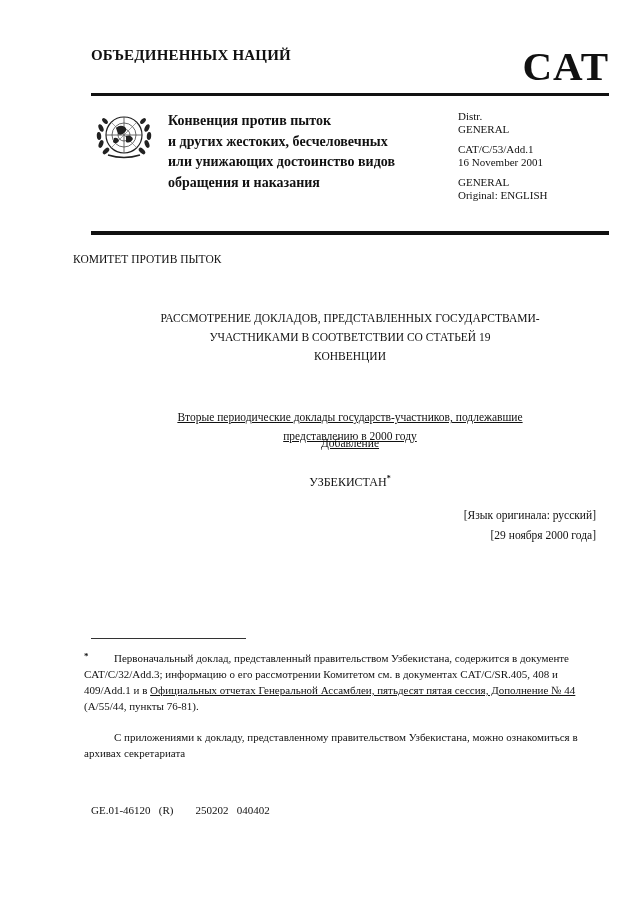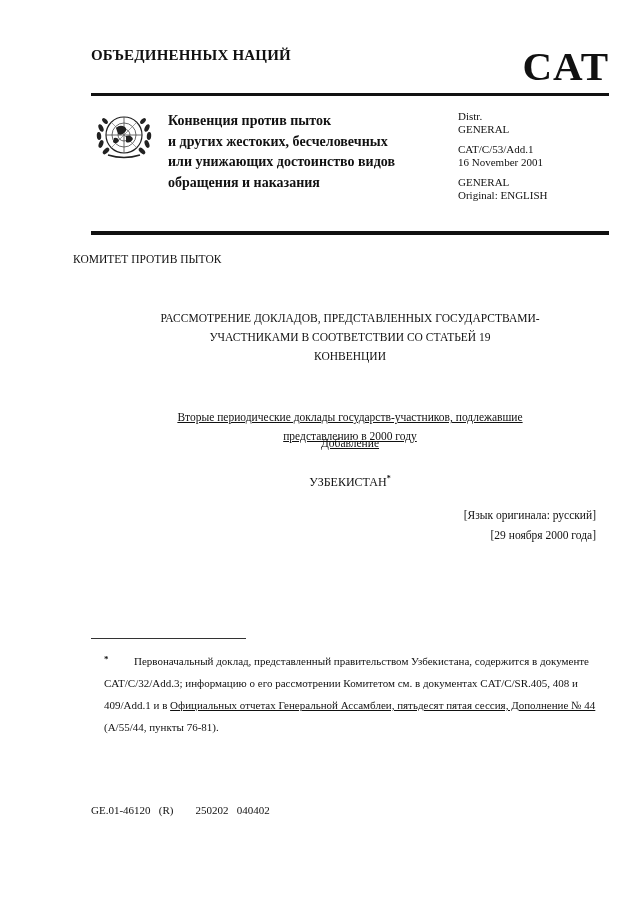--- a/index.html
+++ b/index.html
@@ -96,24 +96,24 @@
       text-align: right;
       font-size: 11.5px;
       line-height: 19.5px;
     }
     .fn-rule {
       left: 91px; top: 638px;
       width: 155px; height: 1px;
       background: #333;
     }
     .footnote {
-      left: 104px; top: 648px;
+      left: 84px; top: 648px;
       width: 512px;
       font-size: 11px;
-      line-height: 22px;
+      line-height: 16px;
     }
     .footnote .star {
       font-weight: bold;
       font-size: 9px;
       vertical-align: 3px;
       display: inline-block;
       width: 30px;
     }
     .footnote .ul { text-decoration: underline; }
     .footnote p { margin: 0; }
@@ -219,15 +219,16 @@
 
 <div class="abs lang-note">
   <div>[Язык оригинала:  русский]</div>
   <div>[29 ноября 2000 года]</div>
 </div>
 
 <div class="abs fn-rule"></div>
 
 <div class="abs footnote">
   <p><span class="star">*</span><span>Первоначальный доклад, представленный правительством Узбекистана, содержится в документе CAT/C/32/Add.3;  информацию о его рассмотрении Комитетом см. в документах CAT/C/SR.405, 408 и 409/Add.1 и в </span><span class="ul">Официальных отчетах Генеральной Ассамблеи, пятьдесят пятая сессия, Дополнение № 44</span><span> (A/55/44, пункты 76-81).</span></p>
+  <p class="para2">С приложениями к докладу, представленному правительством Узбекистана, можно ознакомиться в архивах секретариата</p>
 </div>
 
 <div class="abs doc-code"><span>GE.01-46120</span>   <span>(R)</span>        <span>250202</span>   <span>040402</span></div>
 
 </body></html>

